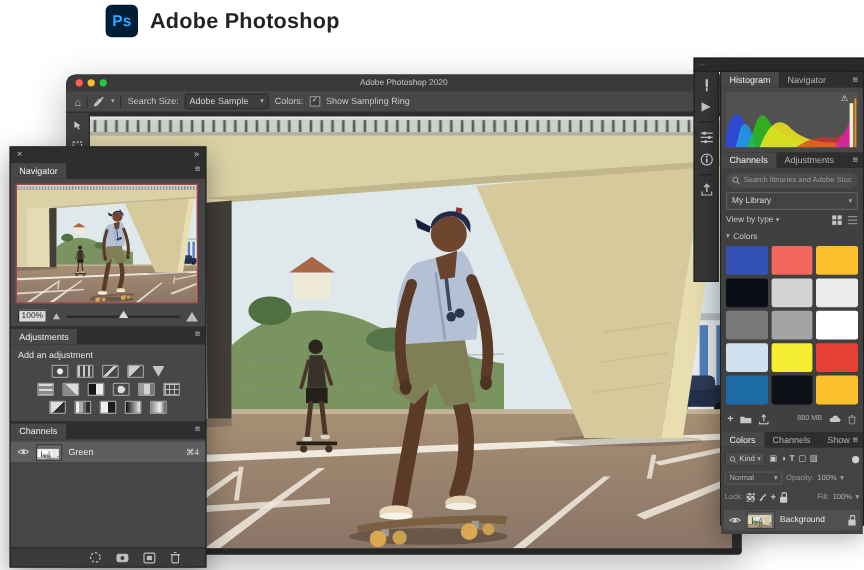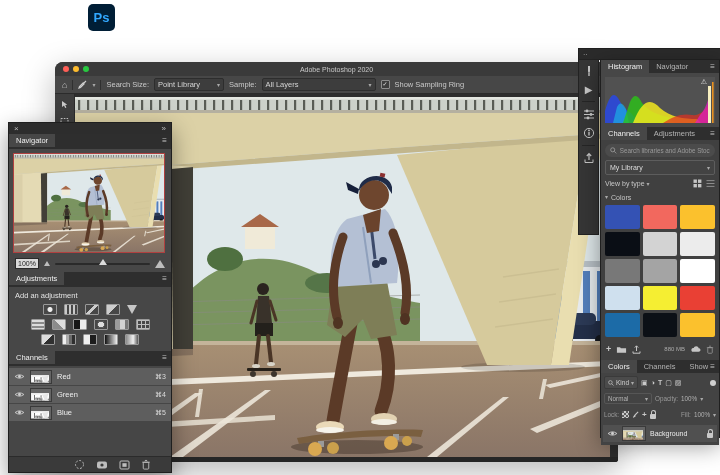--- a/index.html
+++ b/index.html
@@ -29,21 +29,21 @@
       font-size:6px;line-height:7px;text-align:center}
   
   #canvas{position:absolute;left:0;top:32px;right:0;bottom:0;background:#2d2d2d;border-radius:0 0 3px 3px;overflow:hidden}
   #toolstrip{position:absolute;left:0;top:0;width:19px;bottom:0;background:#3e3e3e;border-right:1px solid #2a2a2a;
       display:flex;flex-direction:column;align-items:center;gap:8px;padding-top:6px}
   #photo-wrap{position:absolute;left:20px;top:3px;width:535px;height:360px;background:#888;overflow:hidden}
   #canvas .bottomstrip{position:absolute;left:20px;top:363px;right:0;bottom:0;background:#262626}
   .photo-svg{display:block}
   
   .panel{background:#404040;border:1px solid #1f1f1f;box-shadow:0 8px 22px rgba(0,0,0,.4)}
-  .tabbar{height:15px;background:#2e2e2e;display:flex;align-items:flex-start;position:relative}
+  .tabbar{height:15px;background:#2e2e2e;display:flex;align-items:flex-end;position:relative}
   .tab{font-size:7.5px;color:#b3b3b3;padding:2px 7px 2px 7px;height:13px;box-sizing:border-box}
   .tab.on{background:#474747;color:#efefef}
   .menu-ic{position:absolute;right:4px;top:3px;color:#c2c2c2;font-size:8px;line-height:1}
   
   #leftpanel{left:8px;top:122px;width:162px;height:349px;display:flex;flex-direction:column}
   #lp-head{height:11px;background:#2d2d2d;display:flex;align-items:center;justify-content:space-between;
       padding:0 5px;color:#bdbdbd;font-size:8px}
   .lp-body{background:#474747}
   #nav-thumb{margin:5px;width:150px;height:98px;outline:1px solid #b04040;background:#777;position:relative}
   #zoomrow{display:flex;align-items:center;gap:5px;padding:1px 6px 3px 6px}
@@ -238,20 +238,21 @@
         <path d="M284,94 C283,77 313,73 317,90 L317,97 L311,88 C303,80 291,82 284,94 Z" fill="#202c48"></path>
         <path d="M284,92 L271,85 L273,93 L283,97 Z" fill="#16203a"></path>
         <rect x="305" y="76" width="5" height="4" fill="#8c3030" transform="rotate(12 307 78)"></rect>
       </g>
     </g>
   </defs>
 </svg>
 
 <div id="logo" class="abs">
   <div class="badge">Ps</div>
+  <div class="name">Adobe Photoshop</div>
 </div>
 
 <div id="win" class="abs">
   <div id="titlebar">
     <div class="lights">
       <span class="light" style="background:#ff5f57"></span>
       <span class="light" style="background:#febc2e"></span>
       <span class="light" style="background:#28c840"></span>
     </div>
     <div class="title">Adobe Photoshop 2020</div>
@@ -262,28 +263,24 @@
     <span class="vsep"></span>
     <span class="icn">
       <svg width="9" height="9" viewBox="0 0 9 9">
           <path d="M8,1 L5.5,3.5 L5,3 L1.5,6.5 L1,8 L2.5,7.5 L6,4 L5.5,3.5" fill="none" stroke="#cfcfcf" stroke-width="1.2"></path>
         </svg>
     </span>
     <span class="chev">▾</span>
     <span class="vsep"></span>
     <span>Search Size:</span>
     <span class="dd" style="width:62px">
-      <span>Point Library</span>
+      <span>Adobe Sample</span>
       <span class="chev">▾</span>
     </span>
-    <span>Sample:</span>
-    <span class="dd" style="width:106px">
-      <span>All Layers</span>
-      <span class="chev">▾</span>
-    </span>
+    <span>Colors:</span>
     <span class="cb">✓</span>
     <span>Show Sampling Ring</span>
   </div>
 
   <div id="canvas">
     <div id="toolstrip">
       <span class="icn">
         <svg width="9" height="9" viewBox="0 0 9 9">
             <path d="M2,1 L2,7 L4,5.5 L5.2,8 L6.4,7.4 L5.2,5 L7.3,4.8 Z" fill="#c9c9c9"></path>
           </svg>
@@ -370,44 +367,22 @@
   </div>
   <div id="ch-rows">
     <div class="chrow">
       <svg class="eye-svg" width="11" height="7" viewBox="0 0 12 8">
           <path d="M1,4 Q6,0.2 11,4 Q6,7.8 1,4 Z" fill="none" stroke="#d2d2d2"></path>
           <circle cx="6" cy="4" r="1.6" fill="#d2d2d2"></circle>
         </svg>
       <span class="thumb-box"><svg class="gray" viewBox="0 0 535 360" preserveAspectRatio="none" width="18" height="10">
             <use href="#scene"></use>
           </svg></span>
-      <span class="nm">Red</span>
-      <span class="sc">⌘3</span>
-    </div>
-    <div class="chrow">
-      <svg class="eye-svg" width="11" height="7" viewBox="0 0 12 8">
-          <path d="M1,4 Q6,0.2 11,4 Q6,7.8 1,4 Z" fill="none" stroke="#d2d2d2"></path>
-          <circle cx="6" cy="4" r="1.6" fill="#d2d2d2"></circle>
-        </svg>
-      <span class="thumb-box"><svg class="gray" viewBox="0 0 535 360" preserveAspectRatio="none" width="18" height="10">
-            <use href="#scene"></use>
-          </svg></span>
       <span class="nm">Green</span>
       <span class="sc">⌘4</span>
-    </div>
-    <div class="chrow">
-      <svg class="eye-svg" width="11" height="7" viewBox="0 0 12 8">
-          <path d="M1,4 Q6,0.2 11,4 Q6,7.8 1,4 Z" fill="none" stroke="#d2d2d2"></path>
-          <circle cx="6" cy="4" r="1.6" fill="#d2d2d2"></circle>
-        </svg>
-      <span class="thumb-box"><svg class="gray" viewBox="0 0 535 360" preserveAspectRatio="none" width="18" height="10">
-            <use href="#scene"></use>
-          </svg></span>
-      <span class="nm">Blue</span>
-      <span class="sc">⌘5</span>
     </div>
   </div>
   <div id="lp-spacer"></div>
   <div id="lp-foot">
     <span class="icn">
       <svg width="11" height="11" viewBox="0 0 11 11">
           <circle cx="5.5" cy="5.5" r="4" fill="none" stroke="#bdbdbd" stroke-dasharray="2 1.6"></circle>
         </svg>
     </span>
     <span class="icn">

